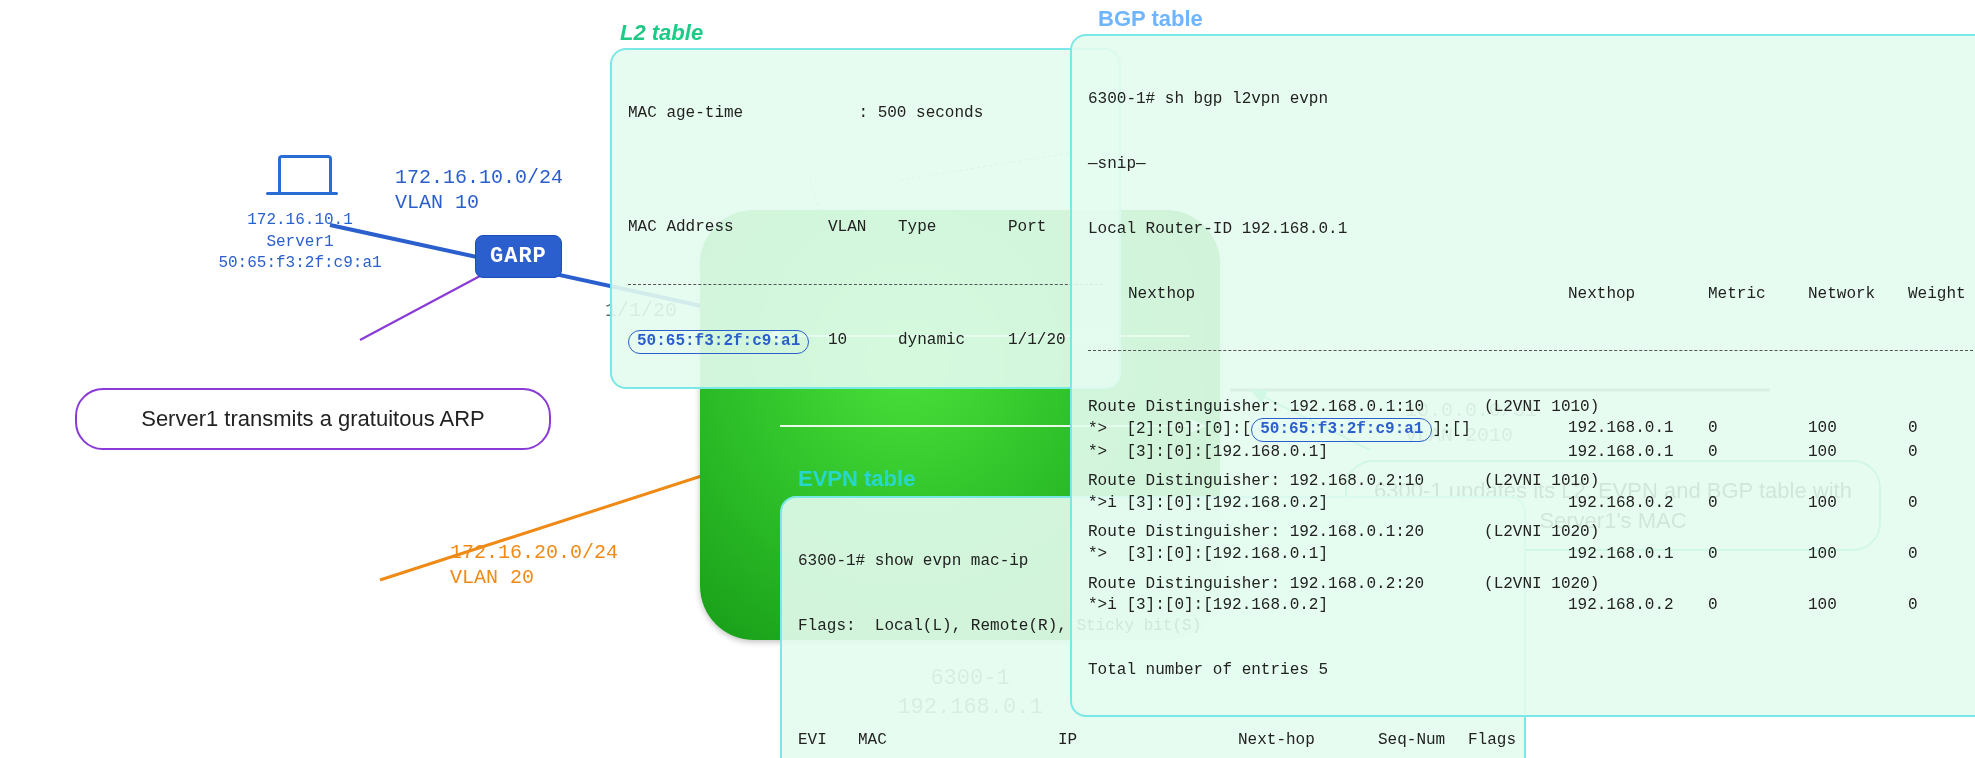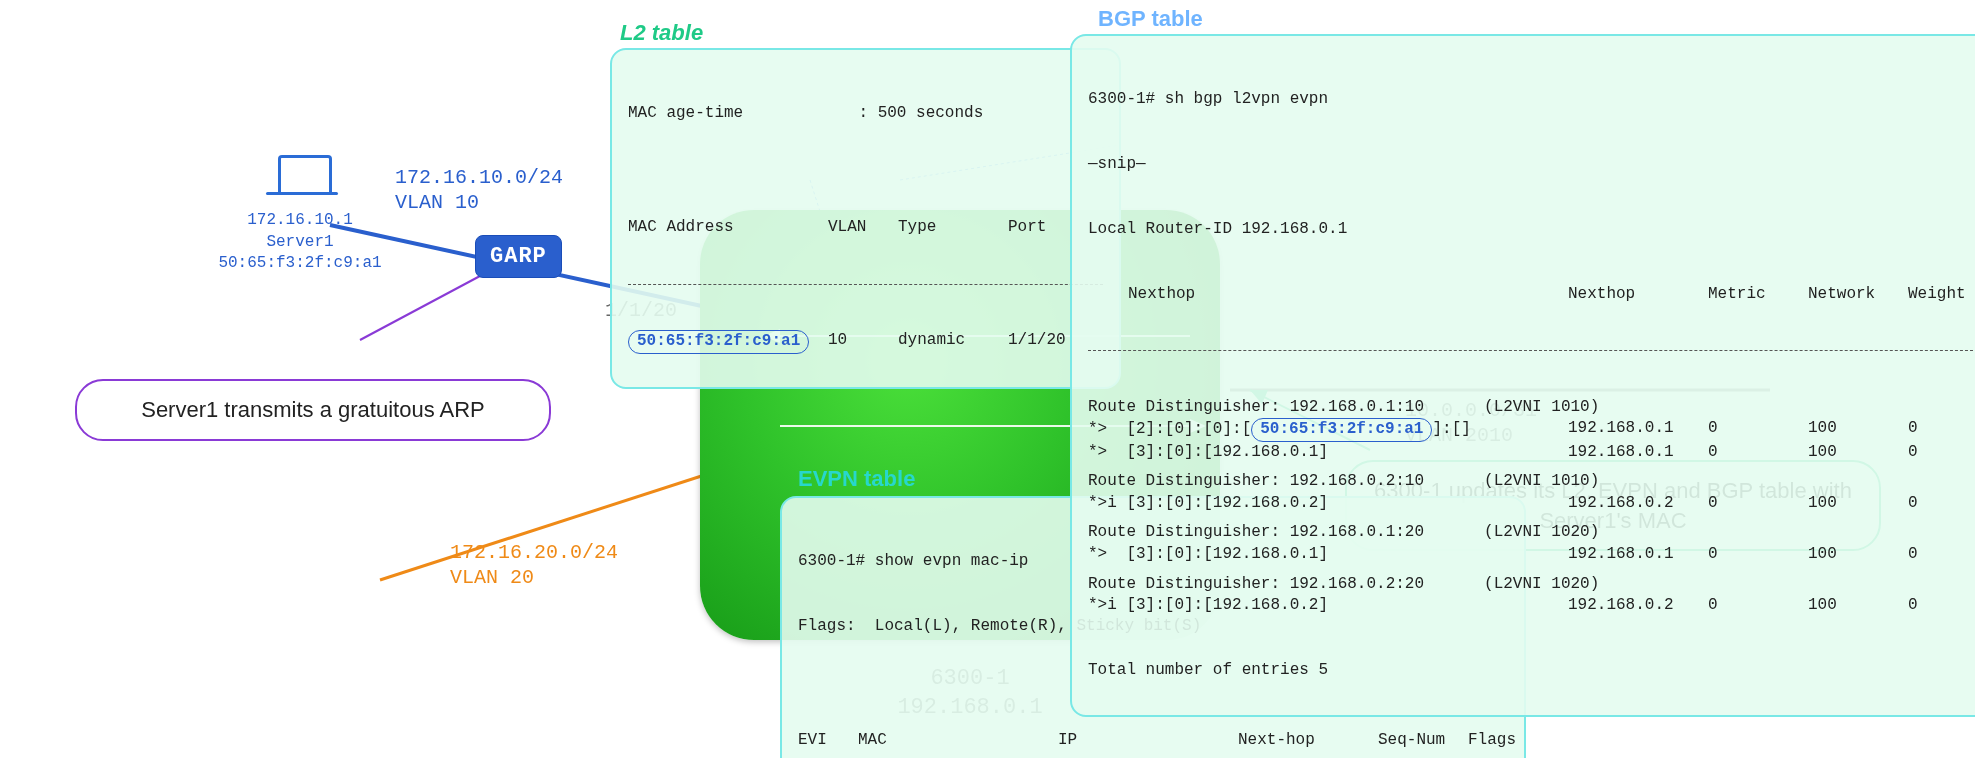--- a/index.html
+++ b/index.html
@@ -199,21 +199,21 @@
   <div>172.16.20.0/24</div>
   <div>VLAN 20</div>
 </div>
 <div class="abs netlabel gray" style="left:1405px; top:398px;">
   <div>10.0.0.0/31</div>
   <div>VLAN 2010</div>
 </div>
 
 <div class="abs netlabel gray" style="left:605px; top:298px;">1/1/20</div>
 
-<div class="abs callout purple" style="left:75px; top:379px; width:420px;">Server1 transmits a gratuitous ARP</div>
+<div class="abs callout purple" style="left:75px; top:388px; width:420px;">Server1 transmits a gratuitous ARP</div>
 <div class="abs callout green" style="left:1345px; top:460px; width:480px;">6300-1 updates its L2, EVPN and BGP table with Server1's MAC</div>
 
 <div class="abs t-green" style="left:620px; top:20px;font-style:italic;">
   <div class="panel-title">L2 table</div>
 </div>
 <div class="abs panel" style="left:610px; top:48px; width:475px;">
   <div>MAC age-time            : 500 seconds</div>
   <div style="height:6px"></div>
   <div class="l2-row">
     <span>MAC Address</span>

